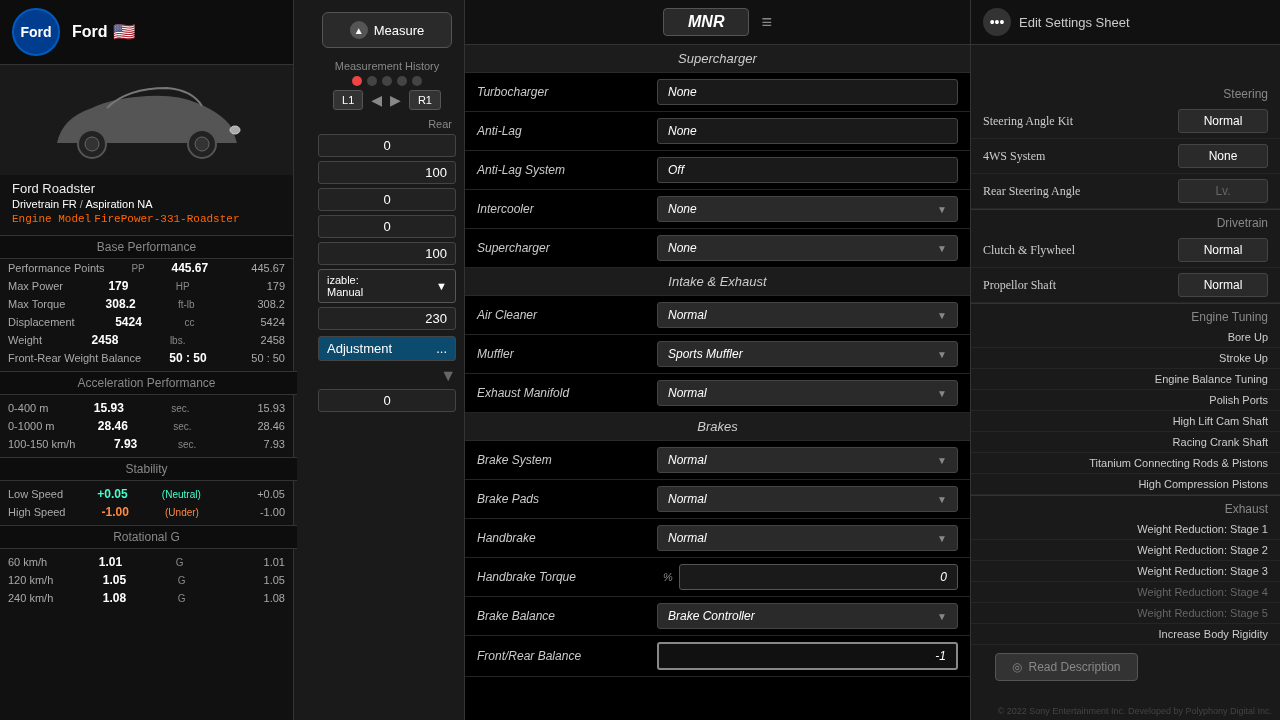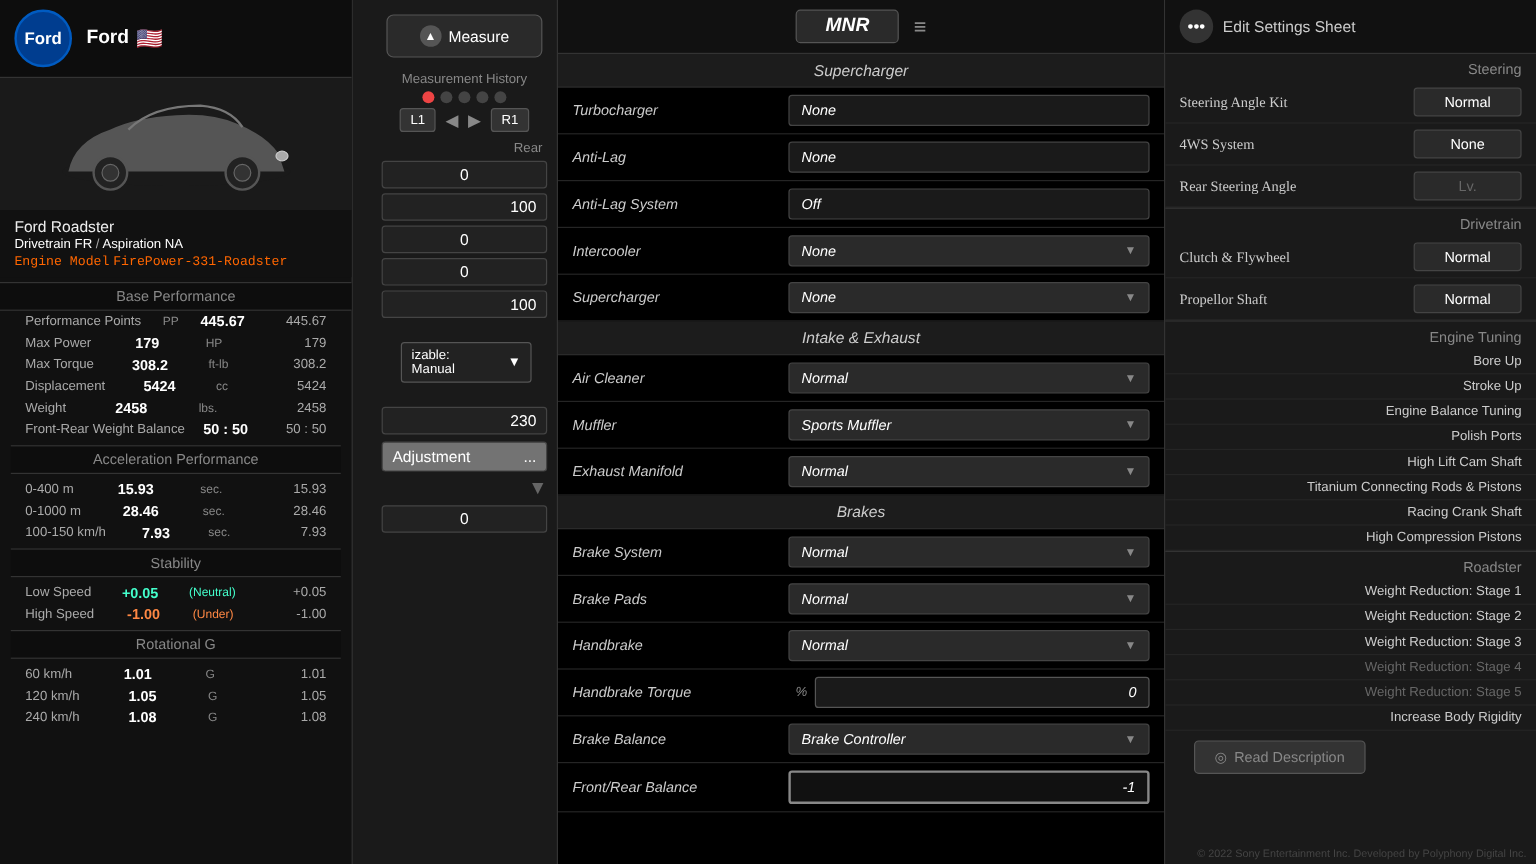--- a/index.html
+++ b/index.html
@@ -89,21 +89,21 @@
       color: #888;
       padding: 4px 0;
       border-top: 1px solid #333;
       border-bottom: 1px solid #333;
       background: #0d0d0d;
       margin-top: 4px;
     }
 
     .stats-table {
       width: 100%;
-      padding: 0 17px;
+      padding: 0 4px;
     }
     .stats-row {
       display: flex;
       justify-content: space-between;
       align-items: center;
       padding: 2px 4px;
     }
     .stats-label {
       color: #aaa;
       font-size: 11px;
@@ -241,21 +241,21 @@
       align-items: center;
       padding: 4px 8px;
       font-size: 11px;
     }
 
     .adjustment-row {
       display: flex;
       justify-content: space-between;
       align-items: center;
       margin: 6px 8px;
-      background: #737373;
+      background: #0c4a6e;
       border: 1px solid #444;
       border-radius: 3px;
       padding: 4px 8px;
     }
 
     
     .main-panel {
       position: absolute;
       left: 465px; top: 0;
       width: 505px;
@@ -368,20 +368,21 @@
       display: flex; align-items: center; justify-content: center;
       font-size: 14px;
     }
     .right-title { font-size: 13px; color: #ccc; }
 
     .right-section-title {
       color: #888;
       font-size: 12px;
       padding: 6px 12px 3px;
       text-align: right;
+      margin-top: 36px;
     }
 
     .right-row {
       display: flex;
       align-items: center;
       justify-content: space-between;
       padding: 5px 12px;
       border-bottom: 1px solid #252525;
     }
     .right-label {
@@ -614,21 +615,21 @@
   </div>
 
   <div class="rear-label">Rear</div>
   <div class="value-box">0</div>
   <div class="value-100">100</div>
   <div class="value-box">0</div>
   <div class="value-box">0</div>
   <div class="value-100">100</div>
 
   <div style="display:flex; align-items:center; justify-content:space-between; margin: 4px 8px;">
-    <div class="bottom-dropdown" style="flex:1; margin:16px;gap:44px;">
+    <div class="bottom-dropdown" style="flex:1; margin:0;gap:44px;">
       <span>izable: Manual</span>
       <span>▼</span>
     </div>
   </div>
 
   <div class="value-100">230</div>
 
   <div class="adjustment-row">
     <span>Adjustment</span>
     <span>...</span>
@@ -806,30 +807,30 @@
   <div class="right-item">
     <span class="right-item-label">Engine Balance Tuning</span>
   </div>
   <div class="right-item">
     <span class="right-item-label">Polish Ports</span>
   </div>
   <div class="right-item">
     <span class="right-item-label">High Lift Cam Shaft</span>
   </div>
   <div class="right-item">
+    <span class="right-item-label">Racing Crank Shaft</span>
+  </div>
+  <div class="right-item">
     <span class="right-item-label">Titanium Connecting Rods &amp; Pistons</span>
   </div>
   <div class="right-item">
-    <span class="right-item-label">Racing Crank Shaft</span>
-  </div>
-  <div class="right-item">
     <span class="right-item-label">High Compression Pistons</span>
   </div>
 
-  <div class="right-section-divider">Roadster</div>
+  <div class="right-section-divider">Exhaust</div>
 
   <div class="right-item">
     <span class="right-item-label">Weight Reduction: Stage 1</span>
   </div>
   <div class="right-item">
     <span class="right-item-label">Weight Reduction: Stage 2</span>
   </div>
   <div class="right-item">
     <span class="right-item-label">Weight Reduction: Stage 3</span>
   </div>

